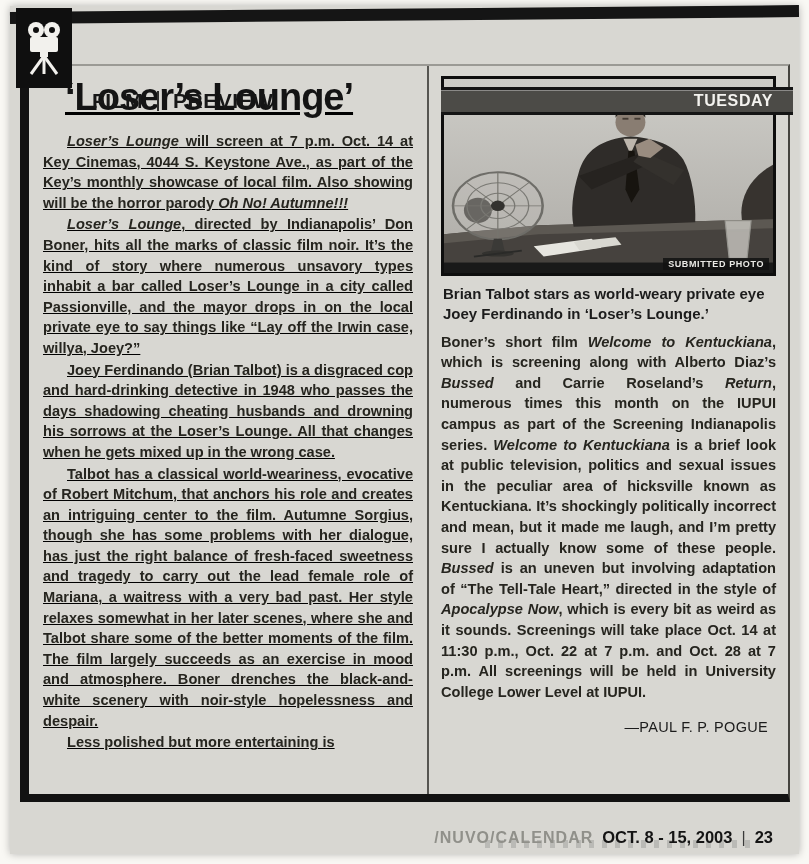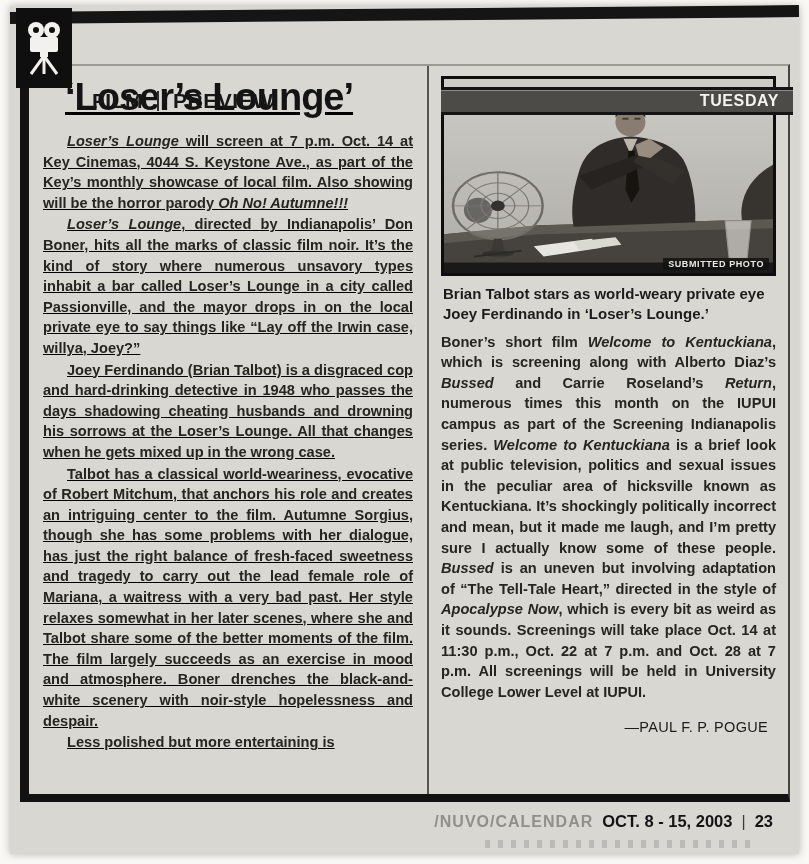--- a/index.html
+++ b/index.html
@@ -26,21 +26,21 @@
   }
   .section-title { display:flex; align-items:center; gap:14px; padding-left:16px; }
   .section-title .lbl {
     font-size:21px; font-weight:bold; color:#171717; letter-spacing:.5px;
   }
   .vdiv { width:2px; height:20px; background:#2e2e2c; }
   .day-banner {
     margin-left:auto; width:352px; height:28px;
     background:#4c4b47; border-top:3px solid #141414; border-bottom:3px solid #141414;
     box-shadow:inset 0 1px 0 rgba(255,255,255,.35);
-    display:flex; align-items:center; justify-content:flex-end; padding-right:14px;
+    display:flex; align-items:center; justify-content:flex-end; padding-right:20px;
   }
   .day-banner span {
     color:#f4f3ef; font-size:16px; font-weight:bold; letter-spacing:.6px;
   }
   .article-box {
     position:absolute; left:10px; top:58px; width:770px; height:738px;
     border-left:9px solid #121212; border-bottom:8px solid #121212;
     border-top:2px solid #9b9a95; border-right:2px solid #45443f;
     display:flex;
   }
@@ -73,21 +73,21 @@
   }
   .byline {
     text-align:right; font-weight:normal; font-size:14.5px; color:#1c1c1c;
     margin:16px 8px 0 0; letter-spacing:.3px;
   }
   .footer {
     position:absolute; right:26px; top:806px; display:flex; align-items:baseline; gap:9px;
     z-index:2;
   }
   .footer-pub { color:#90908a; font-weight:bold; font-size:16px; letter-spacing:1px; }
-  .footer-date { color:#141414; font-weight:bold; font-size:16.5px; }
+  .footer-date { color:#141414; font-weight:bold; font-size:16.5px;margin-top:16px; }
   .footer-sep { color:#3a3a3a; font-size:16px; }
   .footer-page { color:#141414; font-weight:bold; font-size:16.5px; }
   .bleed {
     position:absolute; right:44px; top:834px; width:270px; height:8px;
     background:repeating-linear-gradient(90deg, rgba(70,70,70,.20) 0 5px, transparent 5px 13px);
     filter:blur(.7px);
   }
 </style>
 </head>
 <body>

